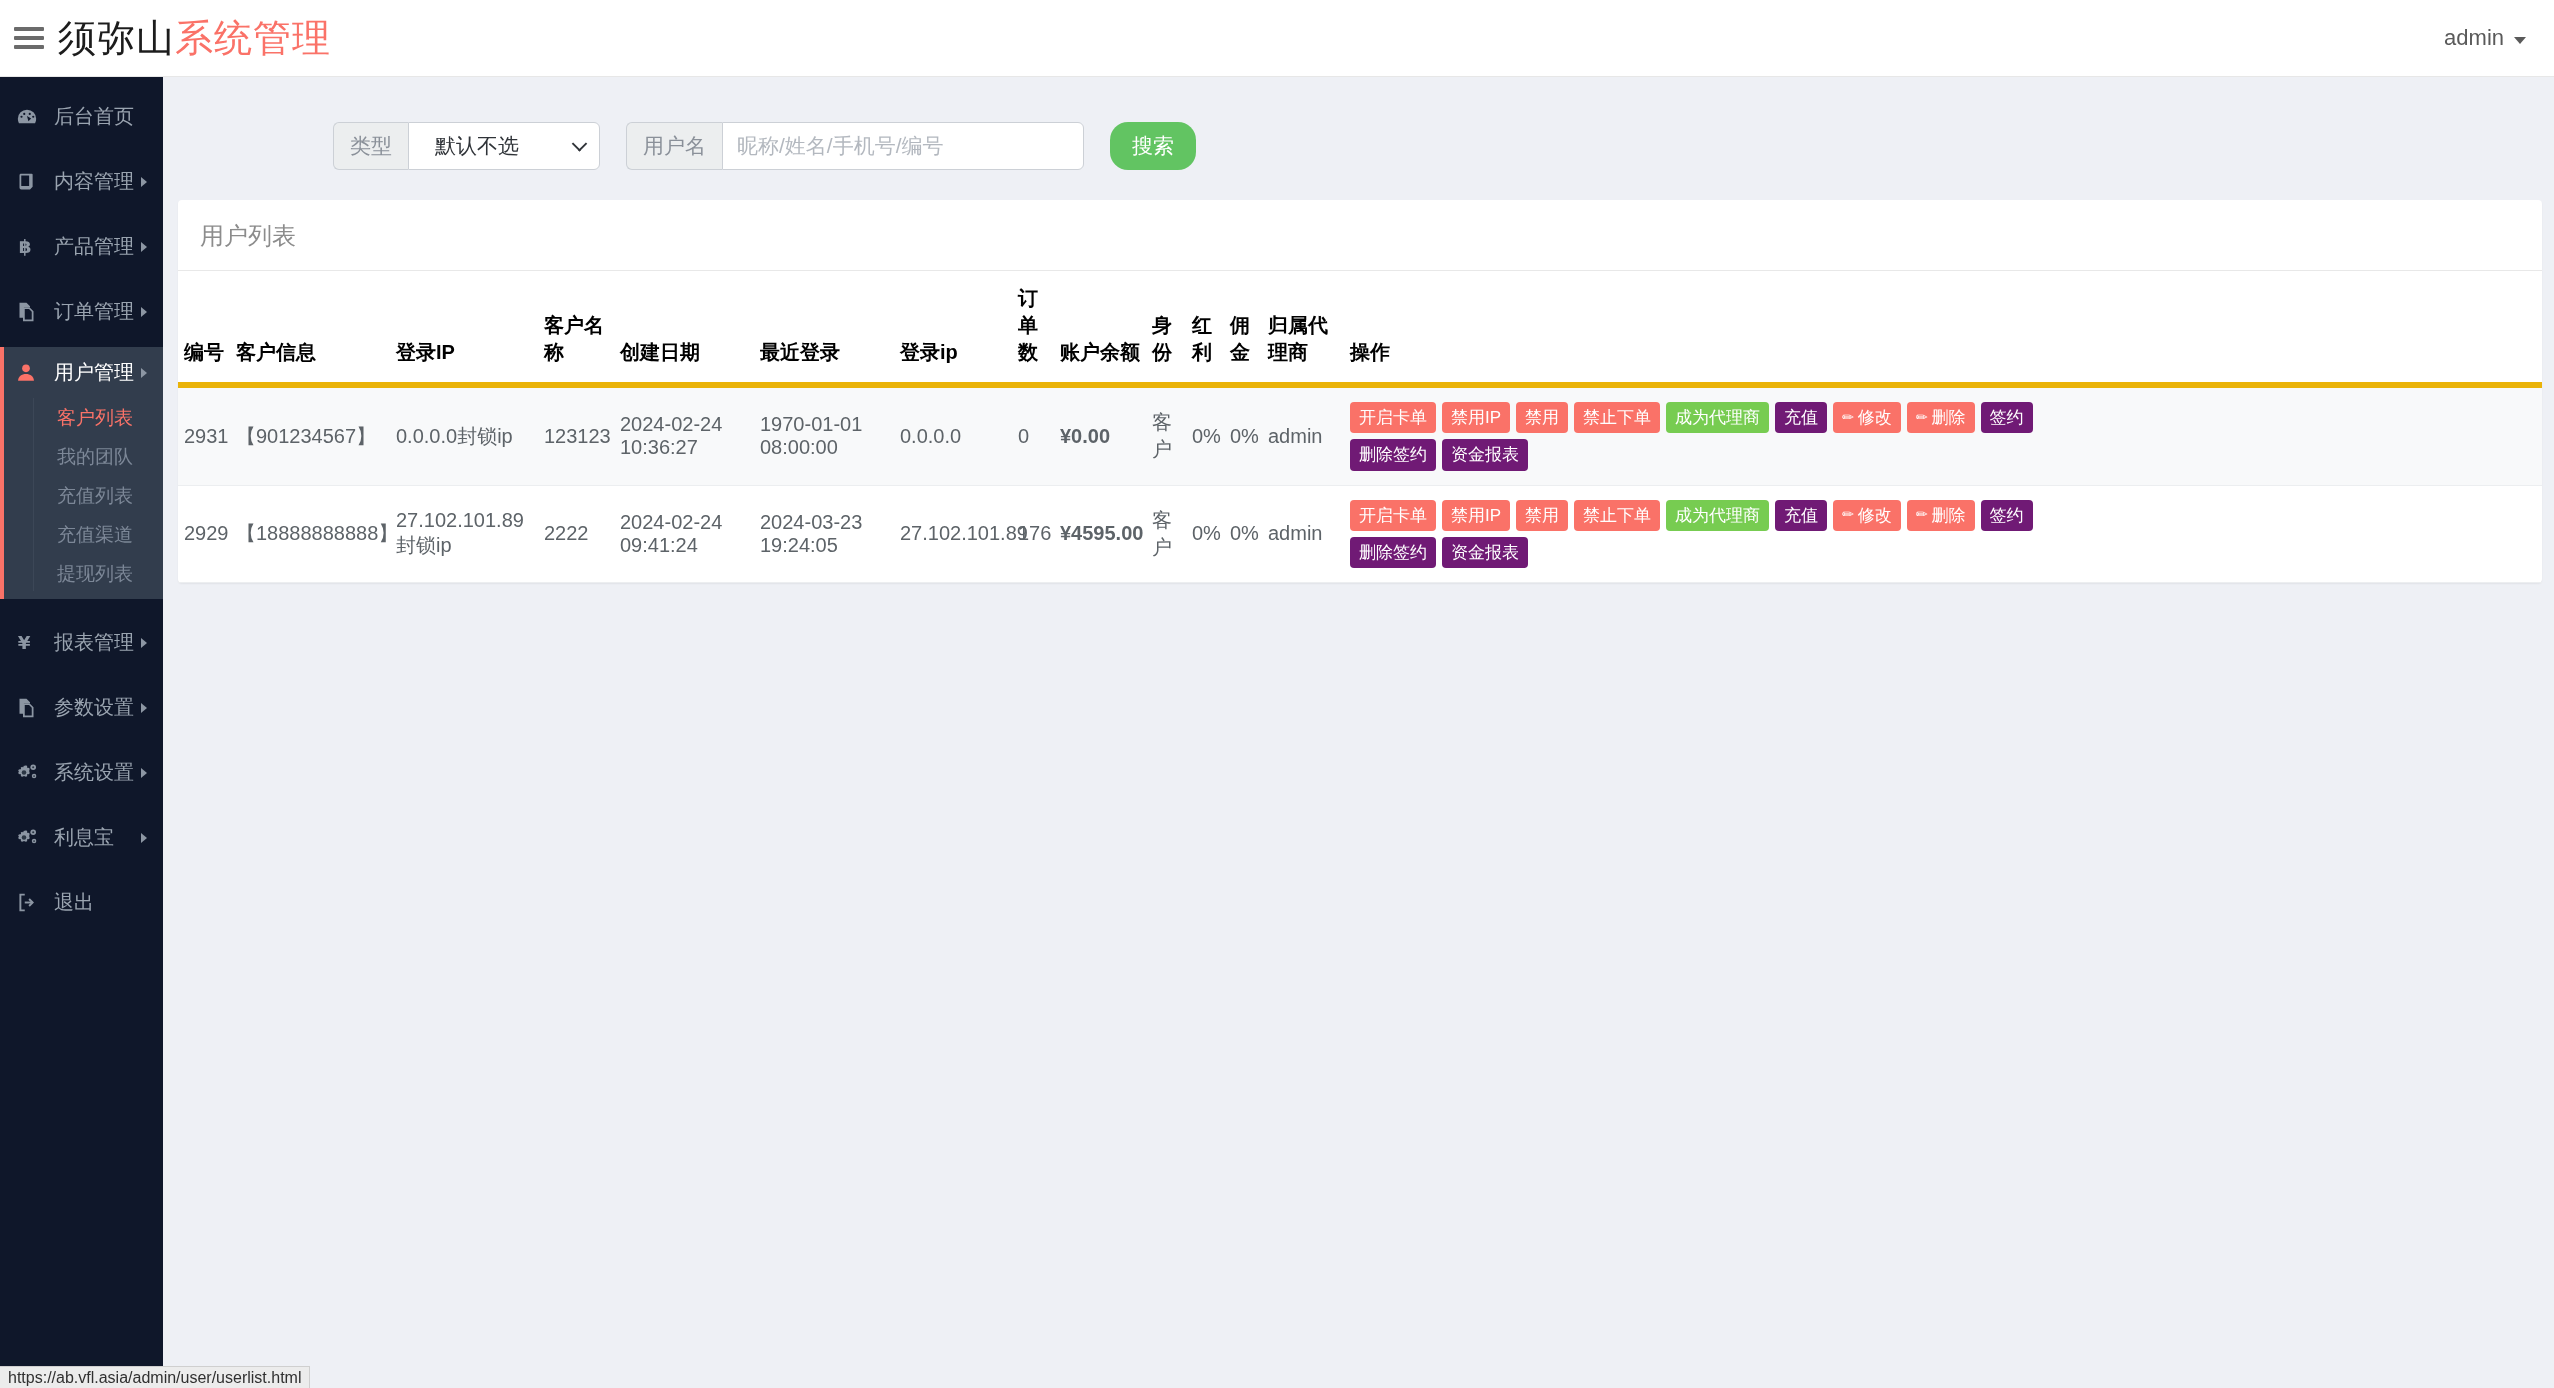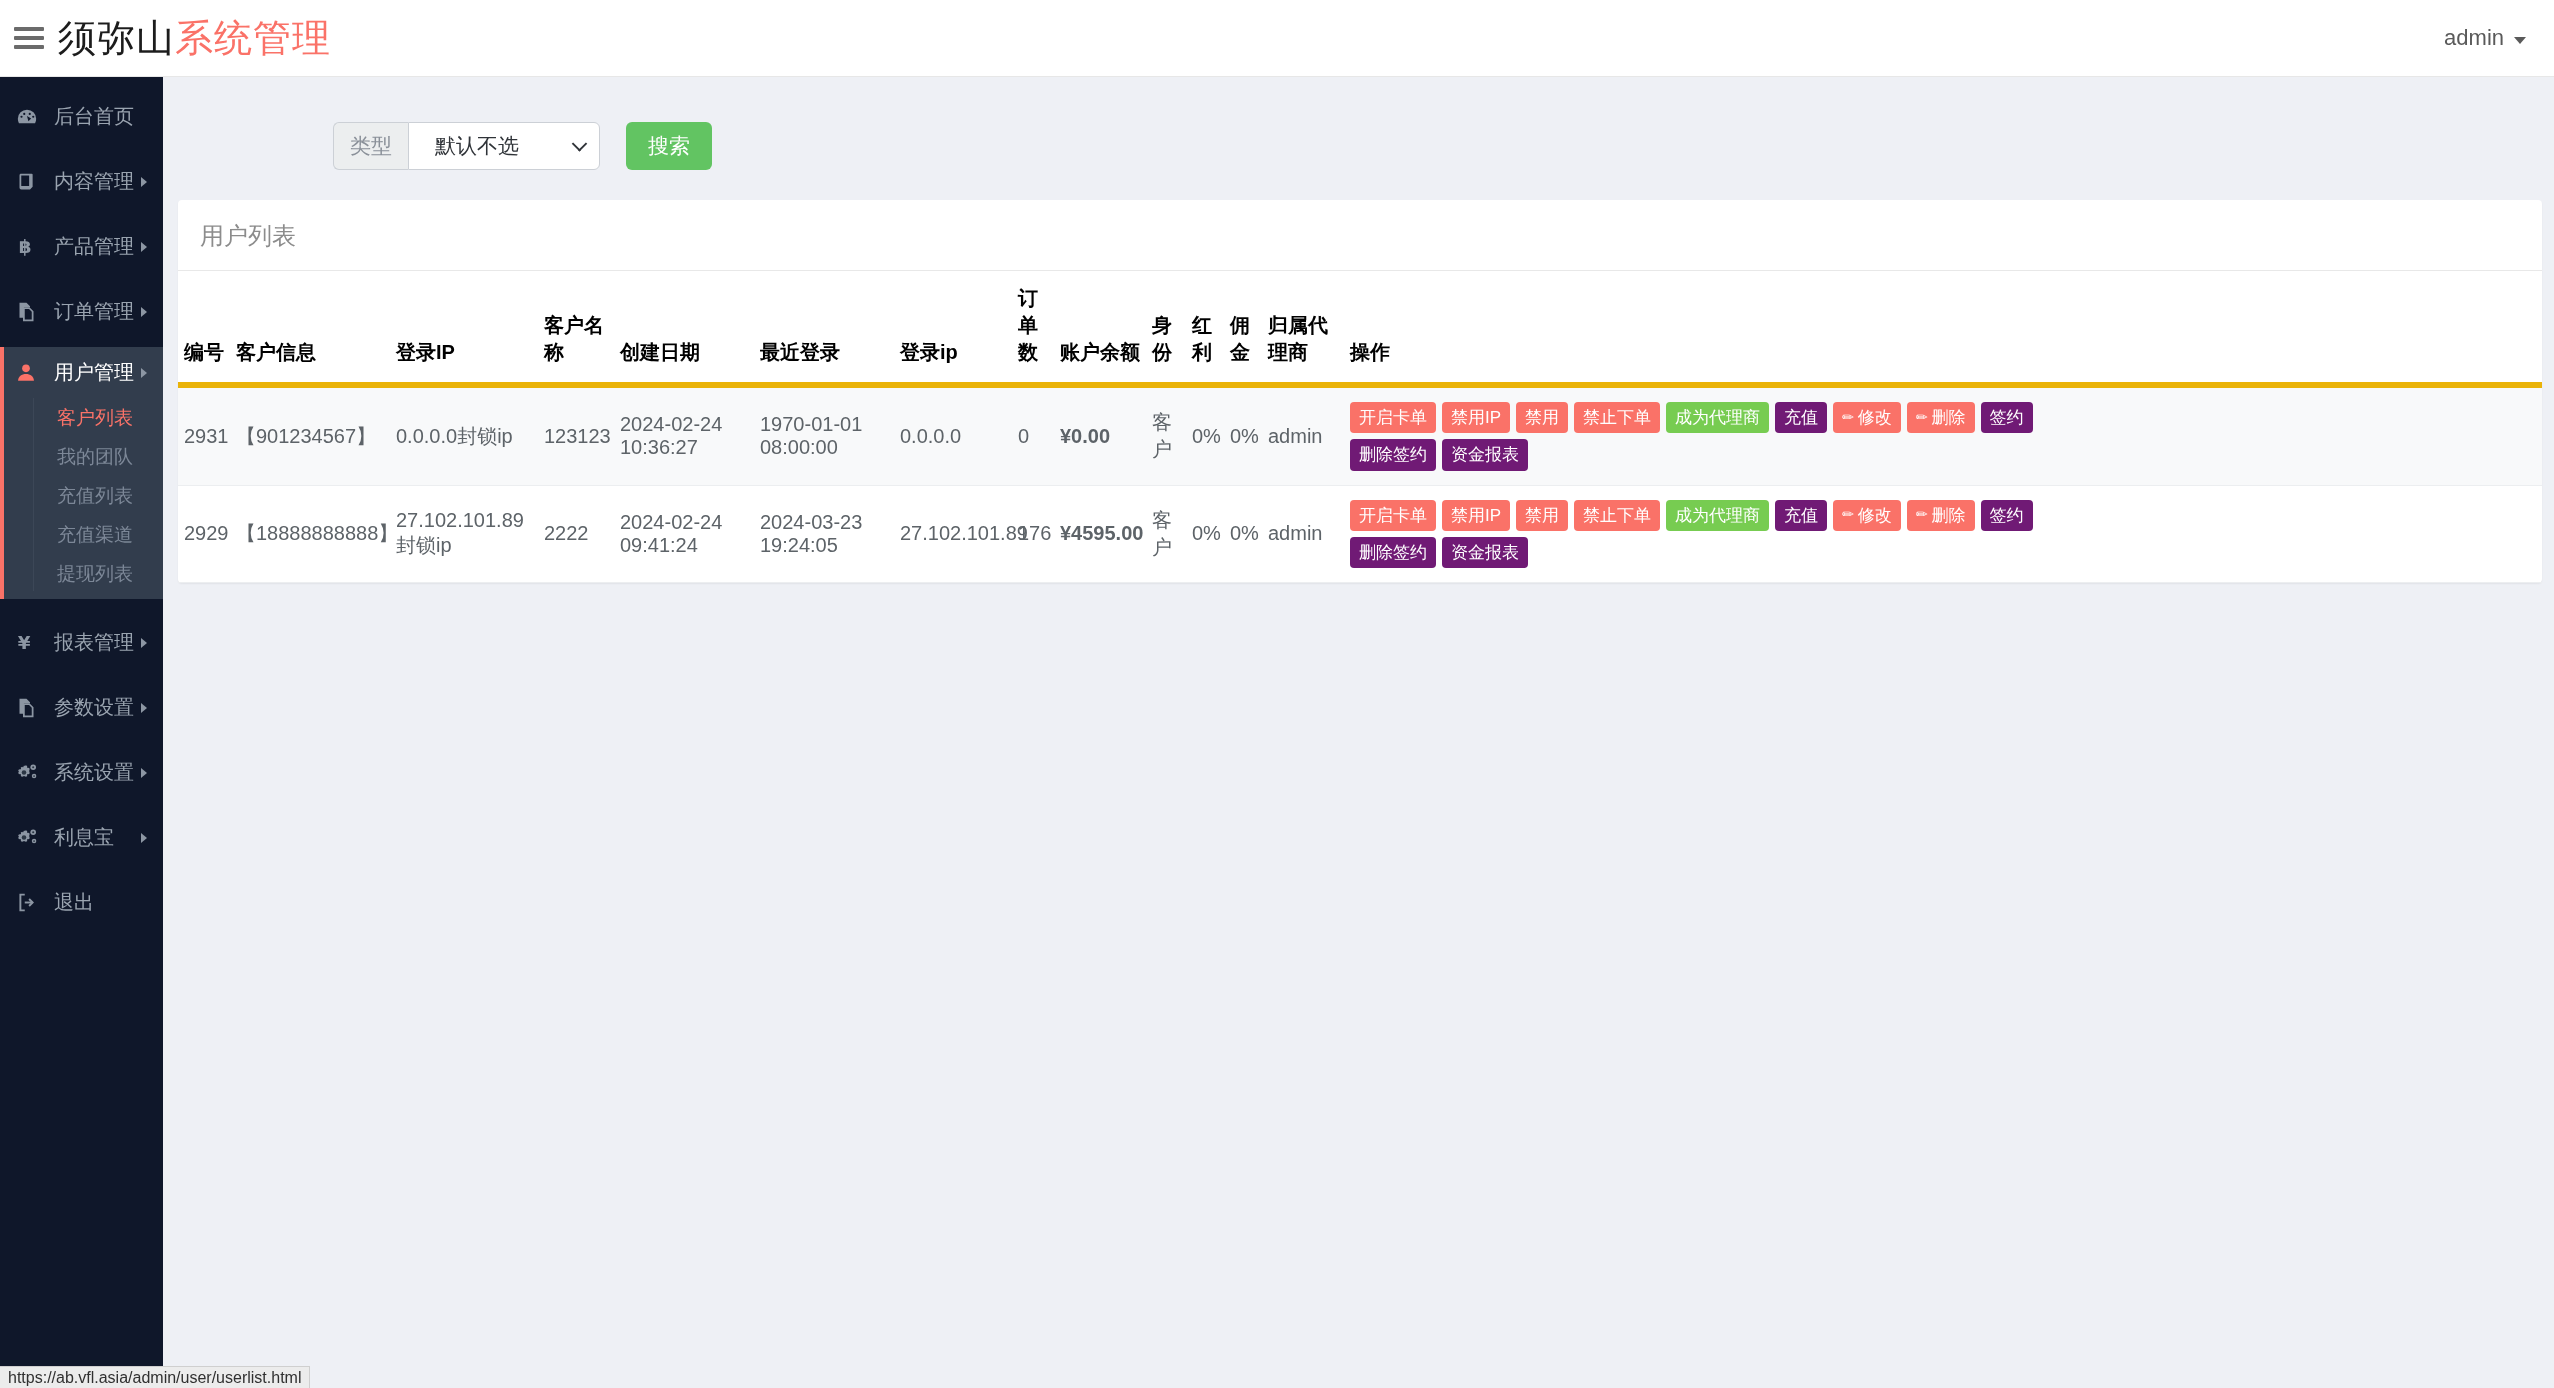--- a/index.html
+++ b/index.html
@@ -111,21 +111,21 @@
   }
   .text-input {
     width: 362px; height: 48px; border: 1px solid #ccd0d6;
     border-radius: 0 6px 6px 0; background: #fff;
     font-size: 21px; color: #2f3338; padding: 0 14px;
     font-family: inherit; outline: none;
   }
   .text-input::placeholder { color: #b3b8bf; }
   .btn-search {
     height: 48px; padding: 0 22px; background: #62c462; border: none;
-    border-radius: 6px; color: #fff; font-size: 21px; cursor: pointer;
+    border-radius: 18px; color: #fff; font-size: 21px; cursor: pointer;
     font-family: inherit;
   }
 
   .filter-row {
     display: flex; align-items: center; gap: 17px;
     padding-left: 15px; padding-top: 34px;
   }
   .fbtn {
     height: 44px; padding: 0 16px; border: none; border-radius: 6px;
     color: #fff; font-size: 21px; cursor: pointer; font-family: inherit;
@@ -379,20 +379,24 @@
 
   <div class="search-row">
     <div class="input-group">
       <div class="group-addon">类型</div>
       <div class="select-box">
         <span>默认不选</span>
         <span class="chev"></span>
       </div>
     </div>
 
+    <div class="input-group">
+      <div class="group-addon">用户名</div>
+      <input class="text-input" type="text" value="" placeholder="昵称/姓名/手机号/编号" style="">
+    </div>
 
     <button class="btn-search">搜索</button>
   </div>
 
 
   <div class="panel">
     <div class="panel-title">用户列表</div>
 
     <table class="grid">
       <thead>

